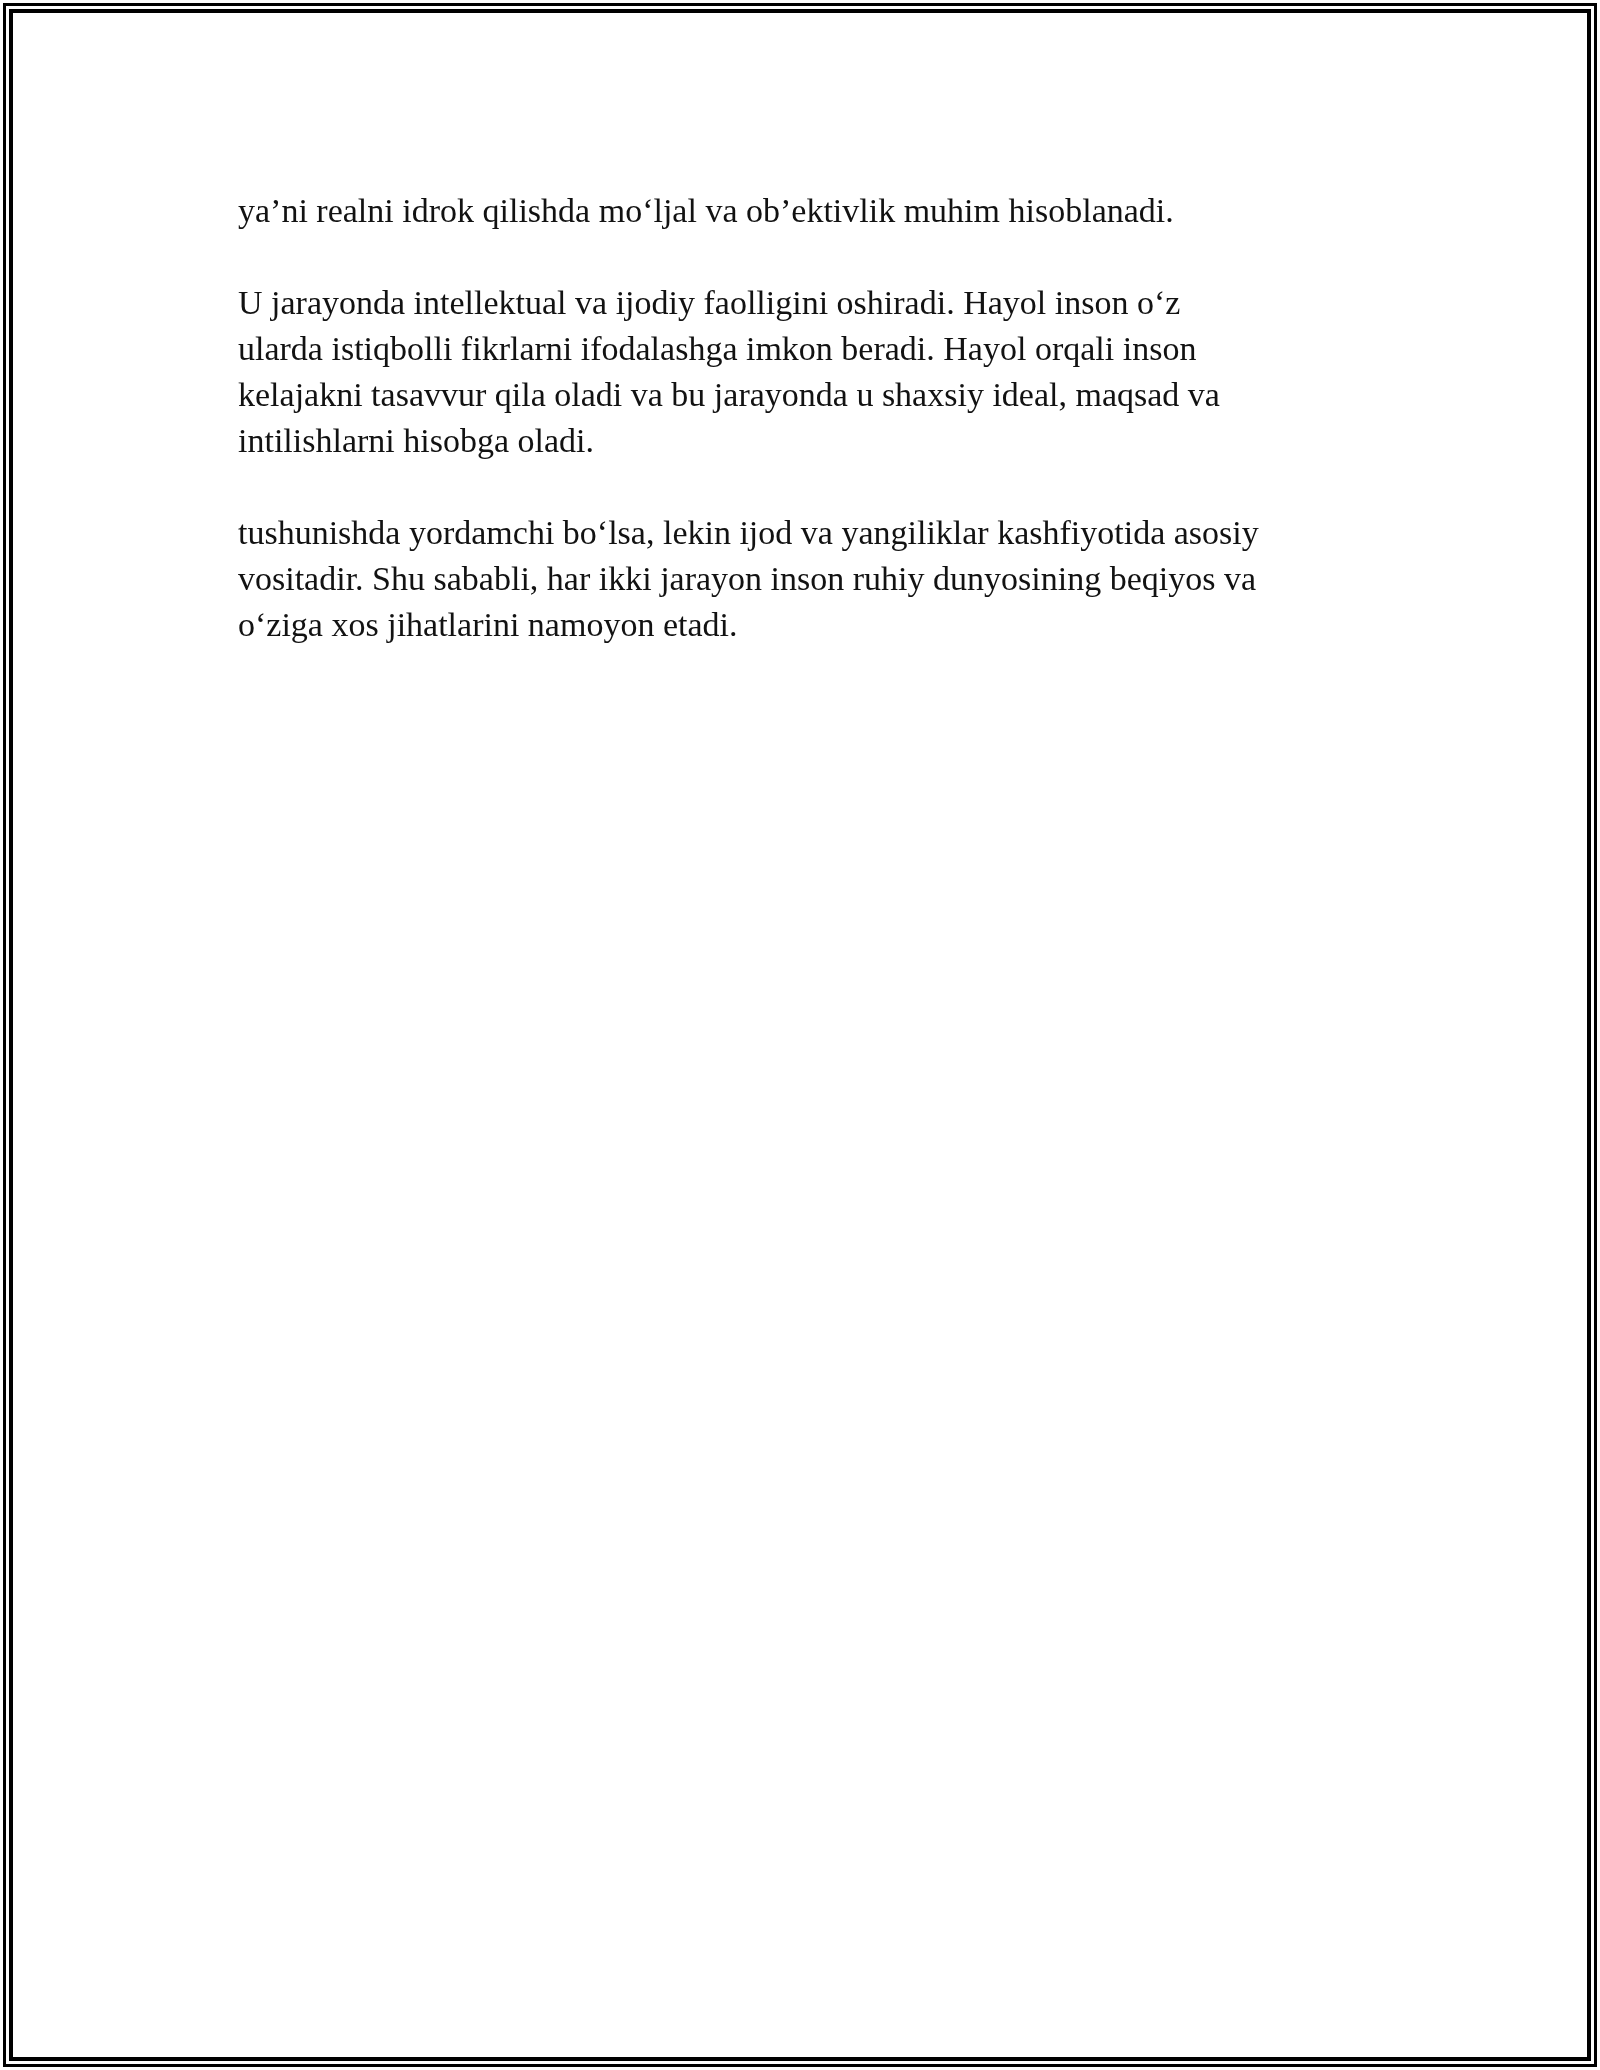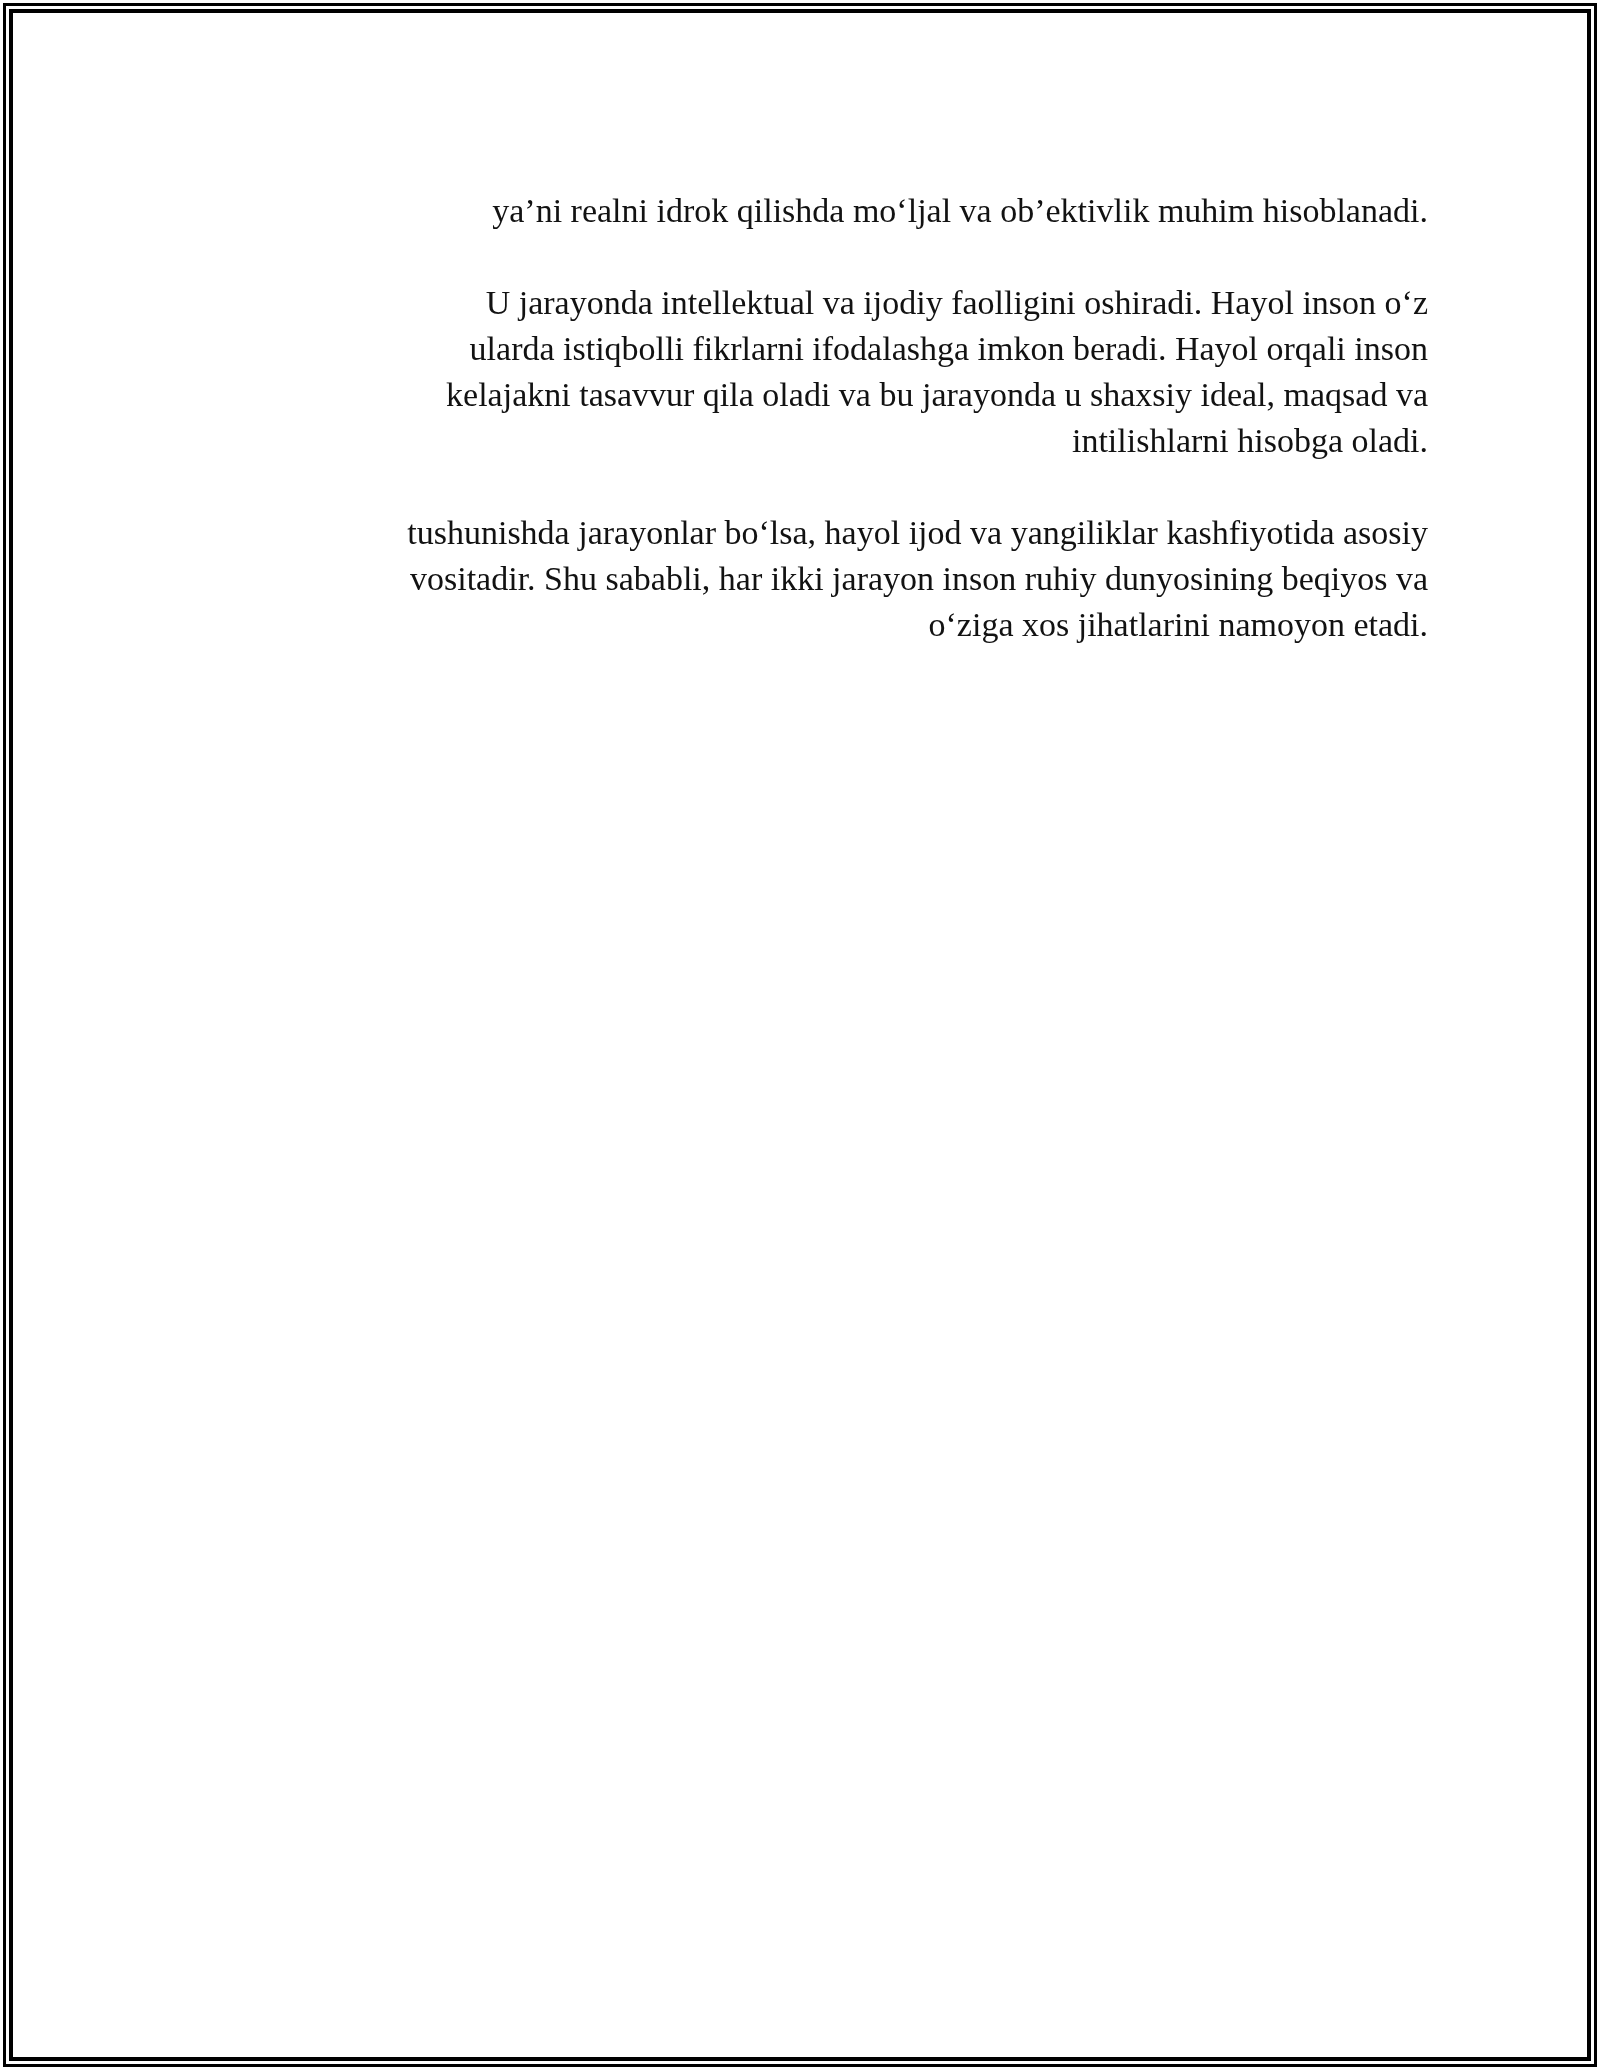--- a/index.html
+++ b/index.html
@@ -34,21 +34,21 @@
   }
   .doc-text {
     position: absolute;
     left: 238px;
     top: 188px;
     width: 1190px;
     font-family: "Liberation Serif", "DejaVu Serif", serif;
     font-size: 34px;
     line-height: 46px;
     color: #121212;
-    text-align: right;
+    text-align: left;
   }
   .para {
     margin: 0 0 46px 0;
   }
   .line {
     white-space: pre;
   }
 </style>
 </head>
 <body>
@@ -64,19 +64,19 @@
     </div>
 
     <div class="para">
       <div class="line">U jarayonda intellektual va ijodiy faolligini oshiradi. Hayol inson o‘z</div>
       <div class="line">ularda istiqbolli fikrlarni ifodalashga imkon beradi. Hayol orqali inson</div>
       <div class="line">kelajakni tasavvur qila oladi va bu jarayonda u shaxsiy ideal, maqsad va</div>
       <div class="line">intilishlarni hisobga oladi.</div>
     </div>
 
     <div class="para">
-      <div class="line">tushunishda jarayonlar bo‘lsa, hayol ijod va yangiliklar kashfiyotida asosiy</div>
+      <div class="line">tushunishda yordamchi bo‘lsa, lekin ijod va yangiliklar kashfiyotida asosiy</div>
       <div class="line">vositadir. Shu sababli, har ikki jarayon inson ruhiy dunyosining beqiyos va</div>
       <div class="line">o‘ziga xos jihatlarini namoyon etadi.</div>
     </div>
 
   </div>
 </div>
 
 </body></html>

